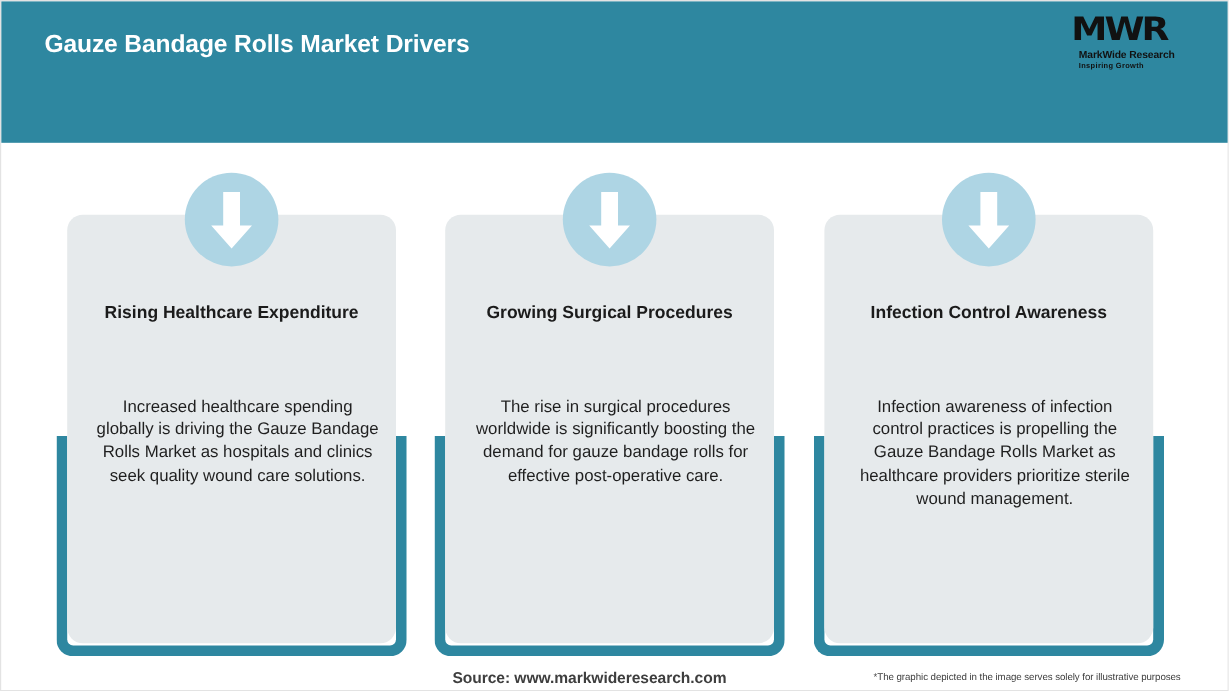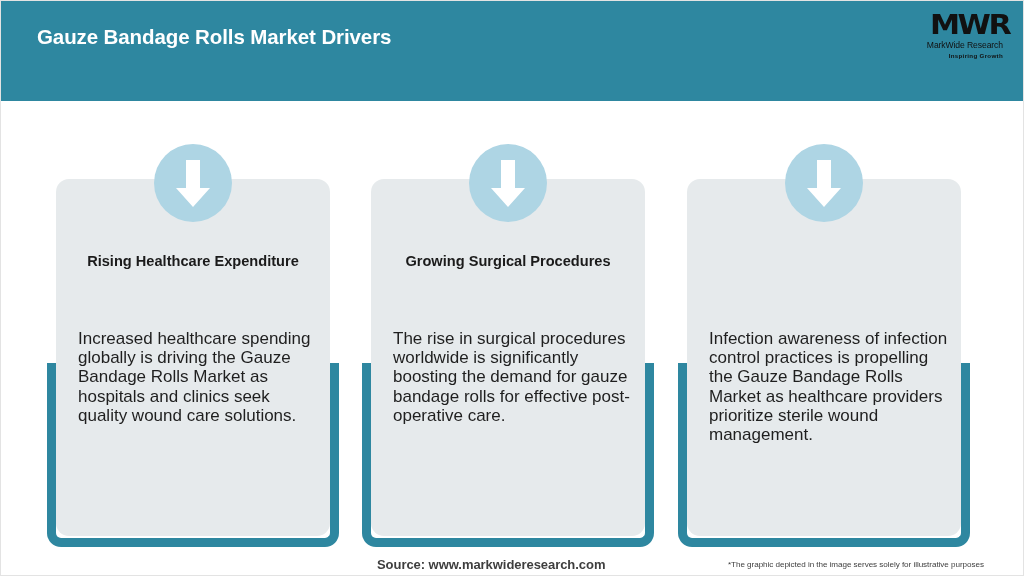--- a/index.html
+++ b/index.html
@@ -19,55 +19,55 @@
     border: 1px solid #e3e3e3;
     box-sizing: border-box;
   }
 
   
   .header {
     position: absolute;
     left: 0;
     top: 0;
     width: 1024px;
-    height: 100px;
+    height: 118px;
     background: #2e87a0;
   }
   .header-title {
     position: absolute;
     left: 36px;
     top: 24px;
     font-size: 20.5px;
     font-weight: bold;
     color: #ffffff;
     letter-spacing: -0.1px;
     white-space: nowrap;
   }
   .logo {
     position: absolute;
     right: 22px;
     top: 9px;
     width: 104px;
     height: 54px;
-    text-align: right;
+    text-align: left;
   }
   .logo-mark {
     display: block;
     font-size: 27px;
     font-weight: bold;
     color: #111111;
     letter-spacing: -2.2px;
     line-height: 30px;
     font-family: "DejaVu Sans", sans-serif;
     transform: scaleX(1.12);
   }
   .logo-name {
     display: block;
     font-size: 8.6px;
-    font-weight: normal;
+    font-weight: bold;
     color: #111111;
     line-height: 11px;
     letter-spacing: -0.1px;
   }
   .logo-tag {
     display: block;
     font-size: 6.2px;
     font-weight: bold;
     color: #111111;
     line-height: 9px;
@@ -144,22 +144,22 @@
     font-size: 14.6px;
     font-weight: bold;
     color: #1b1b1b;
     line-height: 21px;
   }
   .card-body {
     position: absolute;
     left: 22px;
     top: 150px;
     width: 240px;
-    text-align: left;
-    font-size: 17px;
+    text-align: center;
+    font-size: 14px;
     font-weight: normal;
     color: #1f1f1f;
     line-height: 19.2px;
   }
 
   
   .footer-source {
     position: absolute;
     left: 376px;
     top: 556px;
@@ -219,20 +219,21 @@
       <div class="icon-circle">
         <svg class="arrow-svg" viewBox="0 0 78 78" xmlns="http://www.w3.org/2000/svg" aria-hidden="true">
           <path d="M32 16 L46 16 L46 44 L56 44 L39 63 L22 44 L32 44 Z" fill="#ffffff"></path>
         </svg>
       </div>
     </div>
 
     <div class="card-wrap c2">
       <div class="frame"></div>
       <div class="card">
+        <div class="card-title">Infection Control Awareness</div>
         <div class="card-body">Infection awareness of infection control practices is propelling the Gauze Bandage Rolls Market as healthcare providers prioritize sterile wound management.</div>
       </div>
       <div class="icon-circle">
         <svg class="arrow-svg" viewBox="0 0 78 78" xmlns="http://www.w3.org/2000/svg" aria-hidden="true">
           <path d="M32 16 L46 16 L46 44 L56 44 L39 63 L22 44 L32 44 Z" fill="#ffffff"></path>
         </svg>
       </div>
     </div>
 
   </div>

